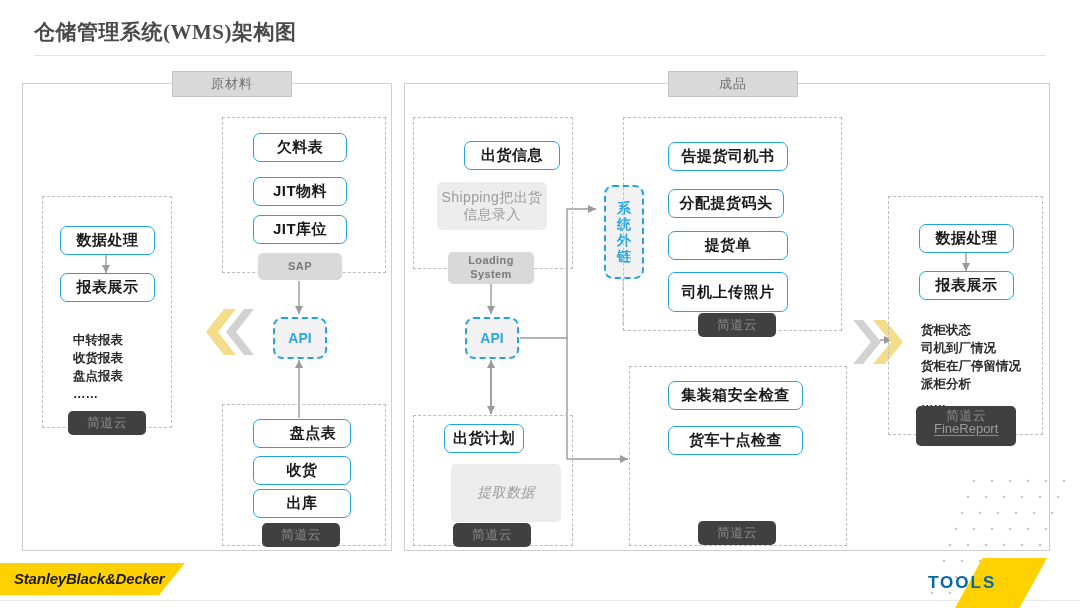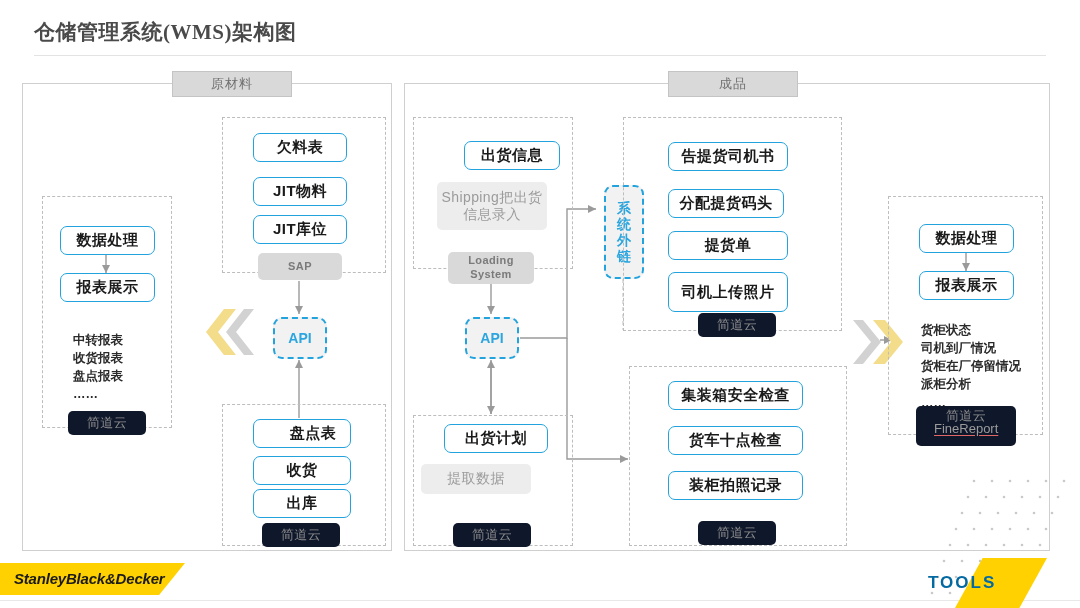--- a/index.html
+++ b/index.html
@@ -52,21 +52,21 @@
   }
 
   
   .gpill {
     position: absolute; background: #d9d9d9; border-radius: 5px;
     color: #7a7a7a; font-size: 11px; font-weight: 700;
     display: flex; align-items: center; justify-content: center;
     text-align: center; line-height: 1.25; letter-spacing: .4px;
   }
   .gpill.soft { background: #ededed; font-weight: 400; font-size: 14px; color: #9b9b9b; }
-  .gpill.cloud { background: #0f172a; font-weight: 400; font-size: 13px; color: #8d8d8d; }
+  .gpill.cloud { background: #404040; font-weight: 400; font-size: 13px; color: #8d8d8d; }
 
   
   .apibox {
     position: absolute; border: 2px dashed #22a3dd; border-radius: 9px;
     background: #f2f2f2; color: #2ba6de; font-size: 14px; font-weight: 700;
     display: flex; align-items: center; justify-content: center;
   }
   .vbox {
     position: absolute; border: 2px dashed #22a3dd; border-radius: 9px;
     background: #f2f2f2; color: #2ba6de; font-size: 14px; font-weight: 700;
@@ -190,42 +190,41 @@
   <div class="dgroup" style="left:413px; top:117px; width:160px; height:152px;"></div>
   <div class="bbox" style="left:444px; top:141px; width:96px; height:29px;margin-left:20px;">出货信息</div>
   <div class="gpill soft" style="left:437px; top:182px; width:110px; height:48px; white-space:pre-line;">Shipping把出货
 信息录入</div>
   <div class="gpill" style="left:448px; top:252px; width:86px; height:32px; white-space:pre-line;">Loading
 System</div>
 
   <div class="apibox" style="left:465px; top:317px; width:54px; height:42px;">API</div>
 
   <div class="dgroup" style="left:413px; top:415px; width:160px; height:131px;"></div>
-  <div class="bbox" style="left:444px; top:424px; width:104px; height:29px;">出货计划</div>
-  <div class="gpill soft" style="left:421px; top:464px; width:110px; height:30px;">提取数据</div>
+  <div class="bbox" style="left:444px; top:424px; width:80px; height:29px;">出货计划</div>
+  <div class="gpill soft" style="left:451px; top:464px; width:110px; height:58px;font-style:italic;">提取数据</div>
   <div class="gpill cloud" style="left:453px; top:523px; width:78px; height:24px;">简道云</div>
 
   <div class="vbox" style="left:604px; top:185px; width:40px; height:94px; flex-direction:column;">
     <span>系</span>
     <span>统</span>
     <span>外</span>
     <span>链</span>
   </div>
 
   <div class="dgroup" style="left:623px; top:117px; width:219px; height:214px;"></div>
   <div class="bbox" style="left:668px; top:142px; width:120px; height:29px;">告提货司机书</div>
   <div class="bbox" style="left:668px; top:189px; width:116px; height:29px;">分配提货码头</div>
   <div class="bbox" style="left:668px; top:231px; width:120px; height:29px;">提货单</div>
   <div class="bbox" style="left:668px; top:272px; width:120px; height:40px;">司机上传照片</div>
   <div class="gpill cloud" style="left:698px; top:313px; width:78px; height:24px;">简道云</div>
 
   <div class="dgroup" style="left:629px; top:366px; width:218px; height:180px;"></div>
   <div class="bbox" style="left:668px; top:381px; width:135px; height:29px;">集装箱安全检查</div>
   <div class="bbox" style="left:668px; top:426px; width:135px; height:29px;">货车十点检查</div>
-  <div class="bbox" style="left:668px; top:471px; width:135px; height:29px;">装柜拍照记录</div>
   <div class="gpill cloud" style="left:698px; top:521px; width:78px; height:24px;">简道云</div>
 
   <div class="chev" style="left:851px; top:318px;">
     <svg width="56" height="48" viewBox="0 0 56 48">
       <path d="M2,2 L20,24 L2,46 L12,46 L30,24 L12,2 Z" fill="#d2d2d2"></path>
       <path d="M22,2 L40,24 L22,46 L34,46 L52,24 L34,2 Z" fill="#F3DC8A"></path>
     </svg>
   </div>
 
   <div class="dgroup" style="left:888px; top:196px; width:155px; height:239px;"></div>

